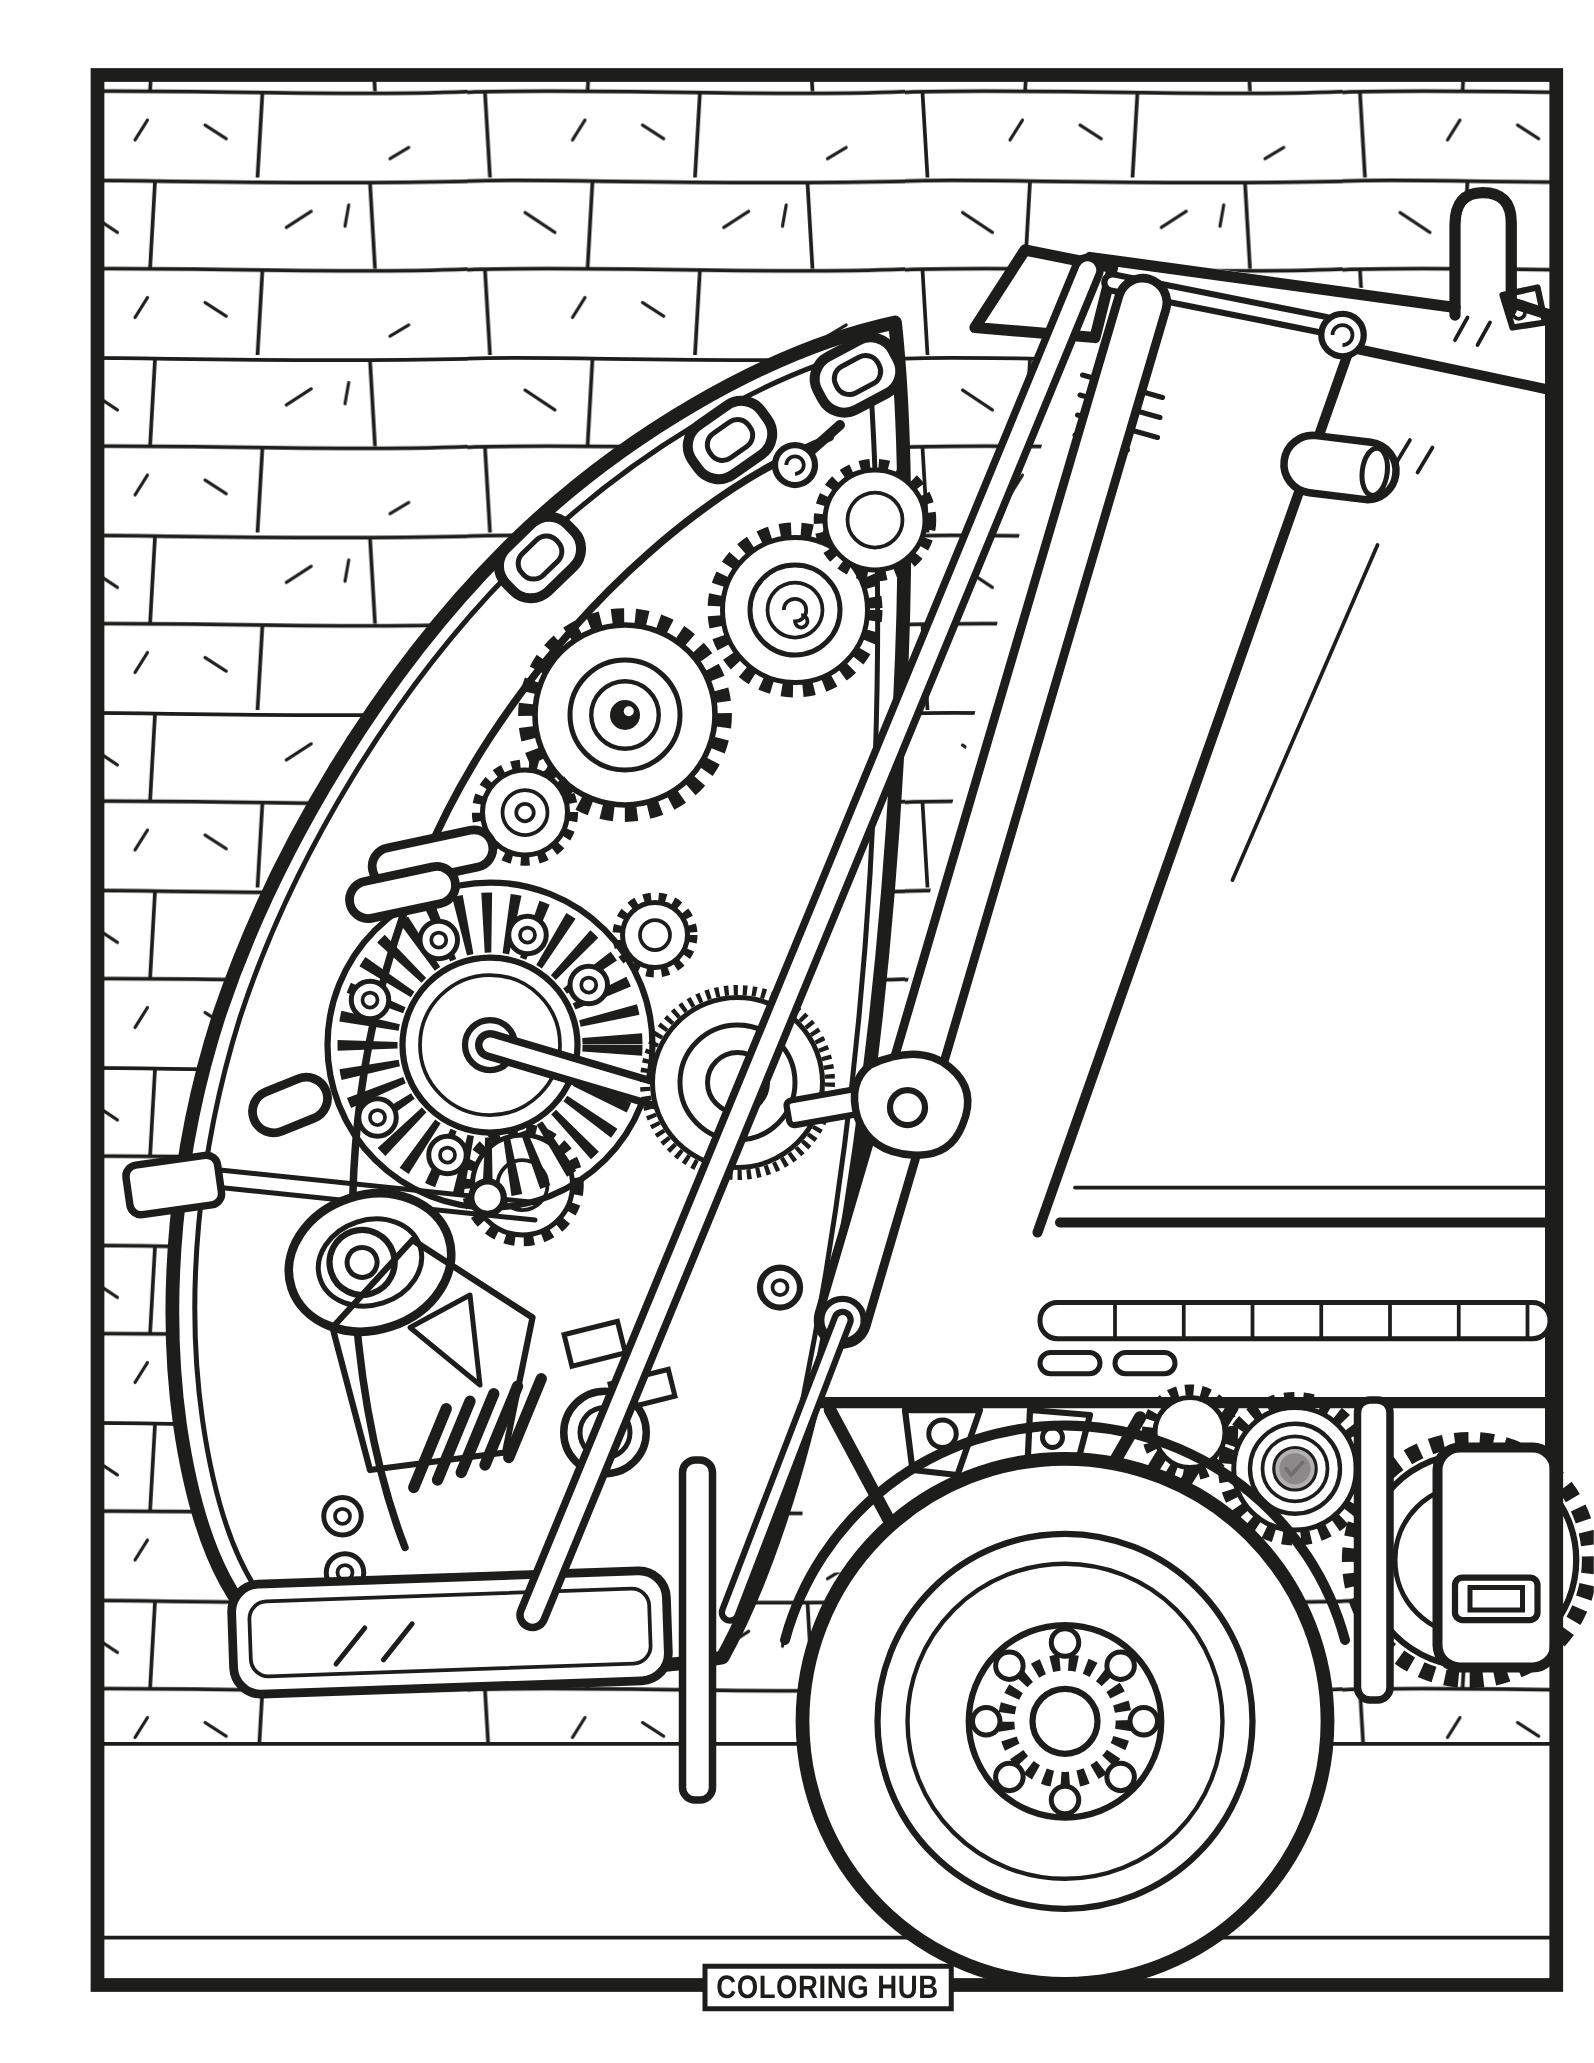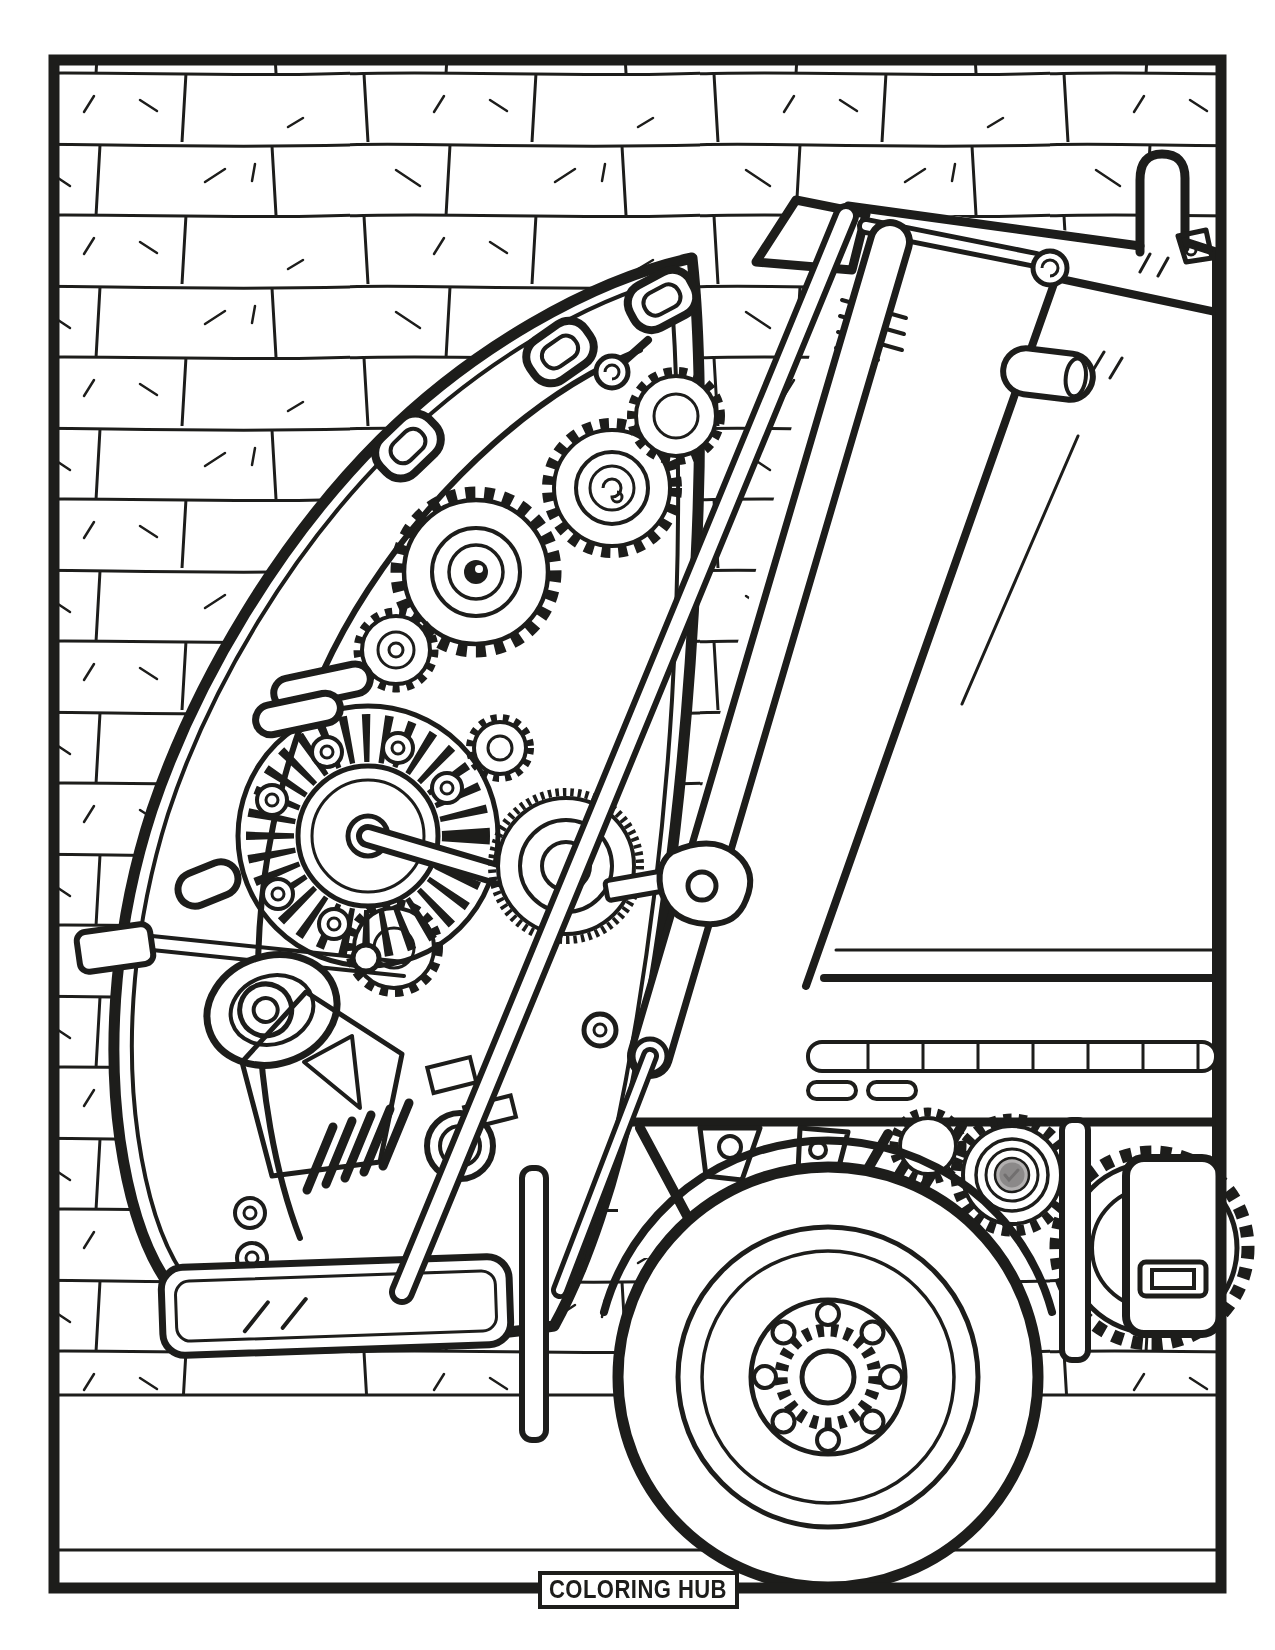--- a/index.html
+++ b/index.html
@@ -3,21 +3,21 @@
 <meta charset="utf-8">
 <style>
   :root{
     --ink:#1d1d1b;
     --paper:#ffffff;
     --hub-gray-light:#b2b0b0;
     --hub-gray-dark:#8b8989;
     --hub-check-gray:#716f6f;
   }
   html,body{margin:0;padding:0;background:#fff;}
-  .page{width:1022px;height:1650px;position:relative;background:var(--paper);font-family:"Liberation Sans",sans-serif;}
+  .page{width:1022px;height:1650px;position:relative;background:var(--paper);font-family:"Liberation Sans",sans-serif;margin-left:24px;}
   svg{display:block;}
   .w{fill:var(--paper);stroke:var(--ink);}
   .o{fill:none;stroke:var(--ink);}
   .k{fill:var(--ink);stroke:none;}
   .rl{stroke-linecap:round;stroke-linejoin:round;}
   .badge-text{font-family:"Liberation Sans",sans-serif;font-weight:bold;font-size:26px;letter-spacing:.5px;fill:var(--ink);}
 </style>
 </head>
 <body>
 

